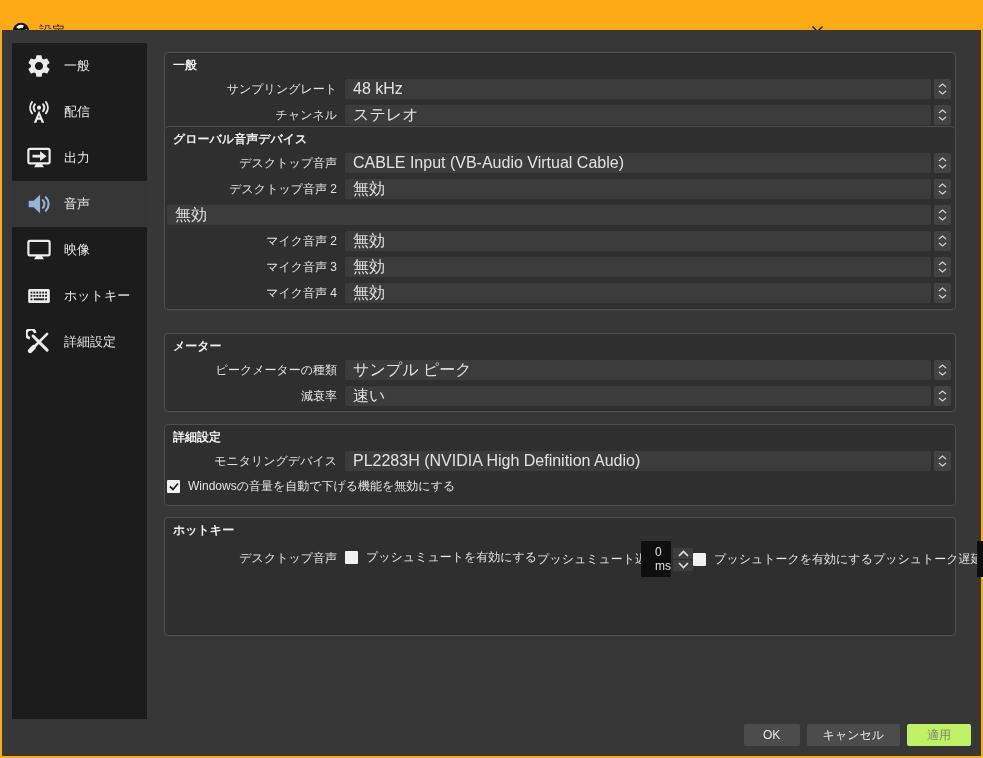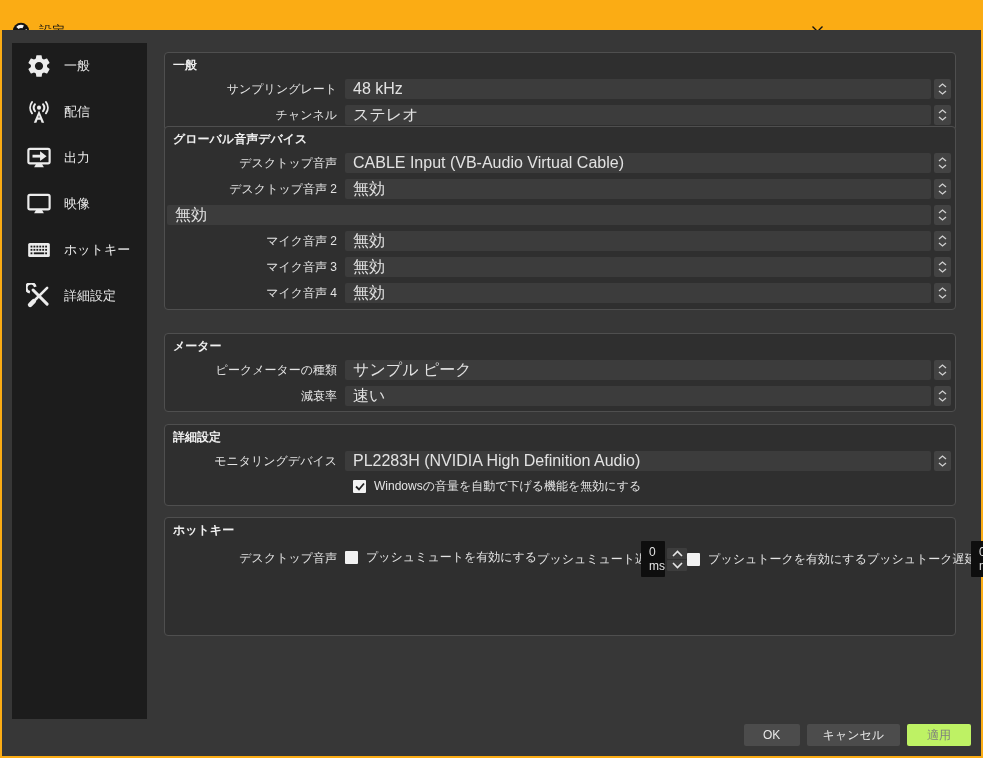--- a/index.html
+++ b/index.html
@@ -76,21 +76,21 @@
   
   .hk-wrap { display: flex; padding: 30px 4px 0 2px; }
   .hk-stack { flex: 1; display: flex; }
   .hk-spin-row { display: flex; align-items: center; height: 20px; margin: 1px 0 2px 0; }
   .hk-sublabel {
     width: 104px; flex: none; text-align: right; padding-right: 8px;
     font-size: 12px; color: #e4e4e4; white-space: nowrap;
   }
   .hk-spinbox {
     flex: 1; height: 36px; background: #0e0e0e; border-radius: 1px;
-    display: flex; align-items: center; padding-left: 8px;
+    display: flex; align-items: center; padding-left: 14px;
   }
   .hk-spinbox span { font-size: 12px; color: #e2e2e2; }
   .hk-arrows { width: 20px; flex: none; display: flex; flex-direction: column; margin-left: 2px; gap: 1px; }
   .hk-arrow {
     height: 11px; background: #3d3d3d; border-radius: 1px;
     display: flex; align-items: center; justify-content: center; cursor: pointer;
   }
   
   .footer {
     position: absolute; right: 10px; top: 694px;
@@ -154,20 +154,29 @@
           <svg width="26" height="26" viewBox="0 0 24 24">
             <rect x="2.2" y="3.5" width="19.6" height="13.5" rx="1.5" fill="none" stroke="#ececec" stroke-width="2"></rect>
             <rect x="6" y="9" width="7.5" height="2.6" fill="#ececec"></rect>
             <polygon points="13,5.8 19,10.3 13,14.8" fill="#ececec"></polygon>
             <path d="M9.5 17 L14.5 17 L16.5 20.5 L7.5 20.5 Z" fill="#ececec"></path>
           </svg>
         </span>
         <span>出力</span>
       </div>
 
+      <div class="side-item selected">
+        <span class="side-icon">
+          <svg width="26" height="26" viewBox="0 0 24 24">
+            <path d="M2.5 9 H7 L13 3.5 V20.5 L7 15 H2.5 Z" fill="#93b5d8"></path>
+            <path d="M15.5 8.5 A4.8 4.8 0 0 1 15.5 15.5 M18.3 5.8 A8.8 8.8 0 0 1 18.3 18.2" stroke="#93b5d8" stroke-width="2" fill="none" stroke-linecap="round"></path>
+          </svg>
+        </span>
+        <span>音声</span>
+      </div>
 
       <div class="side-item">
         <span class="side-icon">
           <svg width="26" height="26" viewBox="0 0 24 24">
             <rect x="2.2" y="3.5" width="19.6" height="13.5" rx="1.5" fill="none" stroke="#ececec" stroke-width="2"></rect>
             <path d="M9.5 17 L14.5 17 L16.5 20.5 L7.5 20.5 Z" fill="#ececec"></path>
           </svg>
         </span>
         <span>映像</span>
       </div>
@@ -378,21 +387,21 @@
             </div>
           <div class="spin">
             <svg width="9" height="5" viewBox="0 0 9 5">
                 <path d="M1 4 L4.5 1 L8 4" stroke="#cfcfcf" stroke-width="1.3" fill="none"></path>
               </svg>
             <svg width="9" height="5" viewBox="0 0 9 5">
                 <path d="M1 1 L4.5 4 L8 1" stroke="#cfcfcf" stroke-width="1.3" fill="none"></path>
               </svg>
           </div>
         </div>
-        <div class="check-row" style="margin-left:186px;align-items:center;">
+        <div class="check-row" style="align-items:center;">
           <span class="checkbox">
             <svg width="10" height="9" viewBox="0 0 10 9">
                 <path d="M1 4.5 L4 7.5 L9 1.5" stroke="#222" stroke-width="1.8" fill="none"></path>
               </svg>
           </span>
           <span class="check-label">Windowsの音量を自動で下げる機能を無効にする</span>
         </div>
       </div>
     </div>
 

